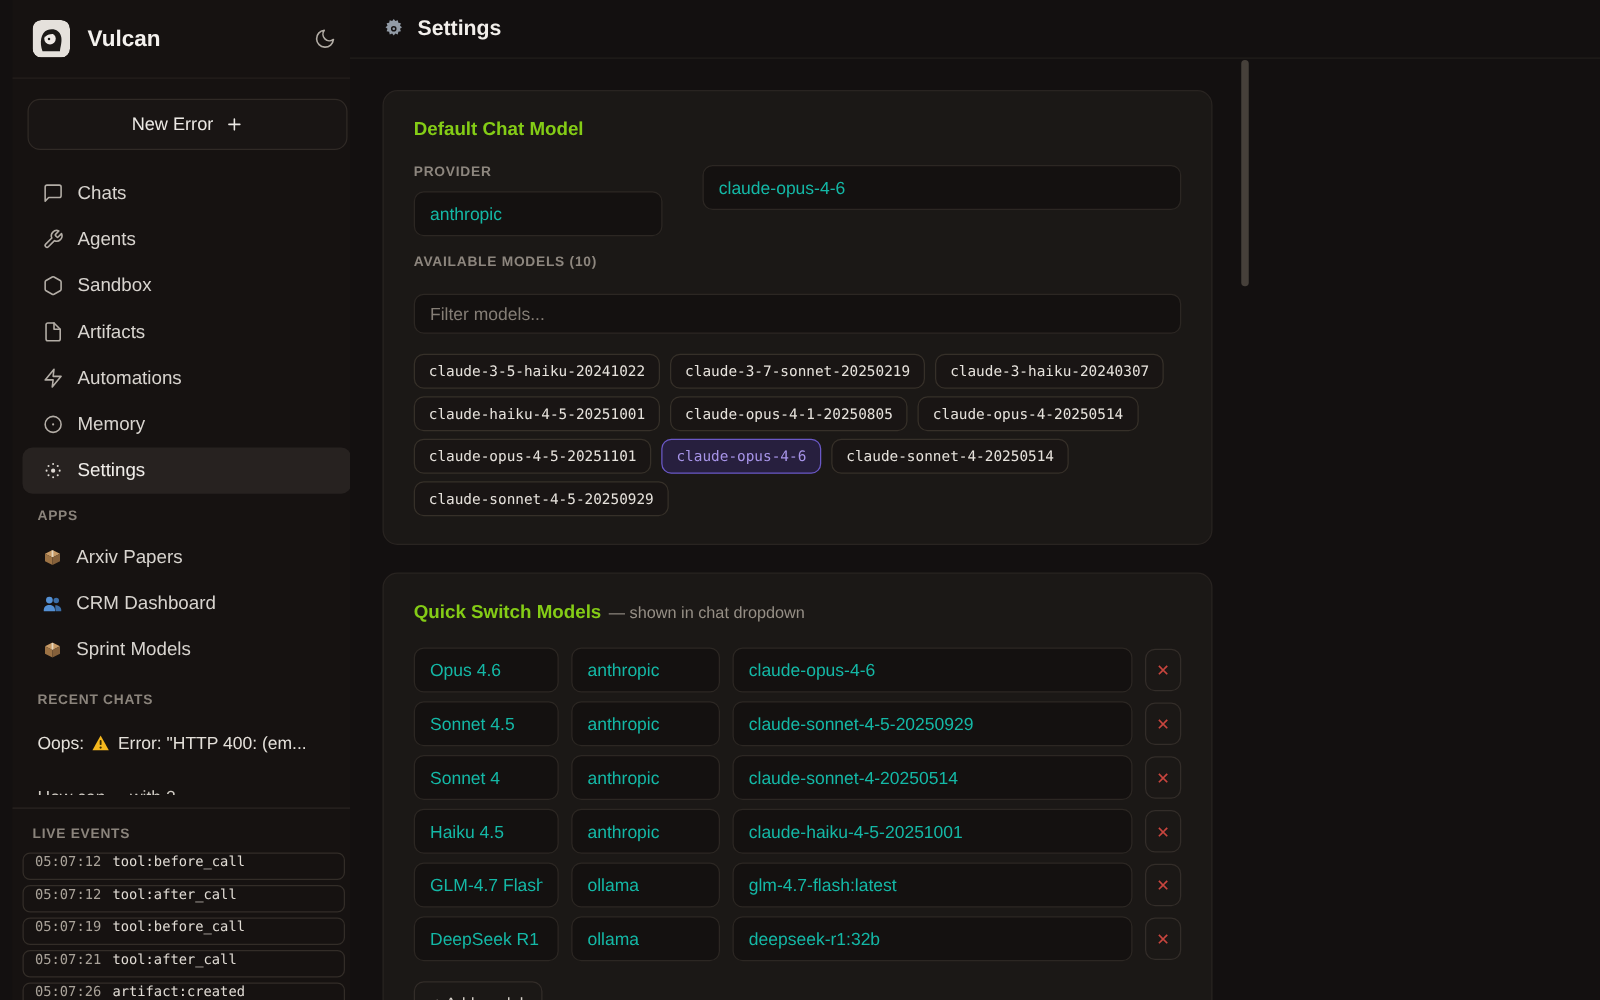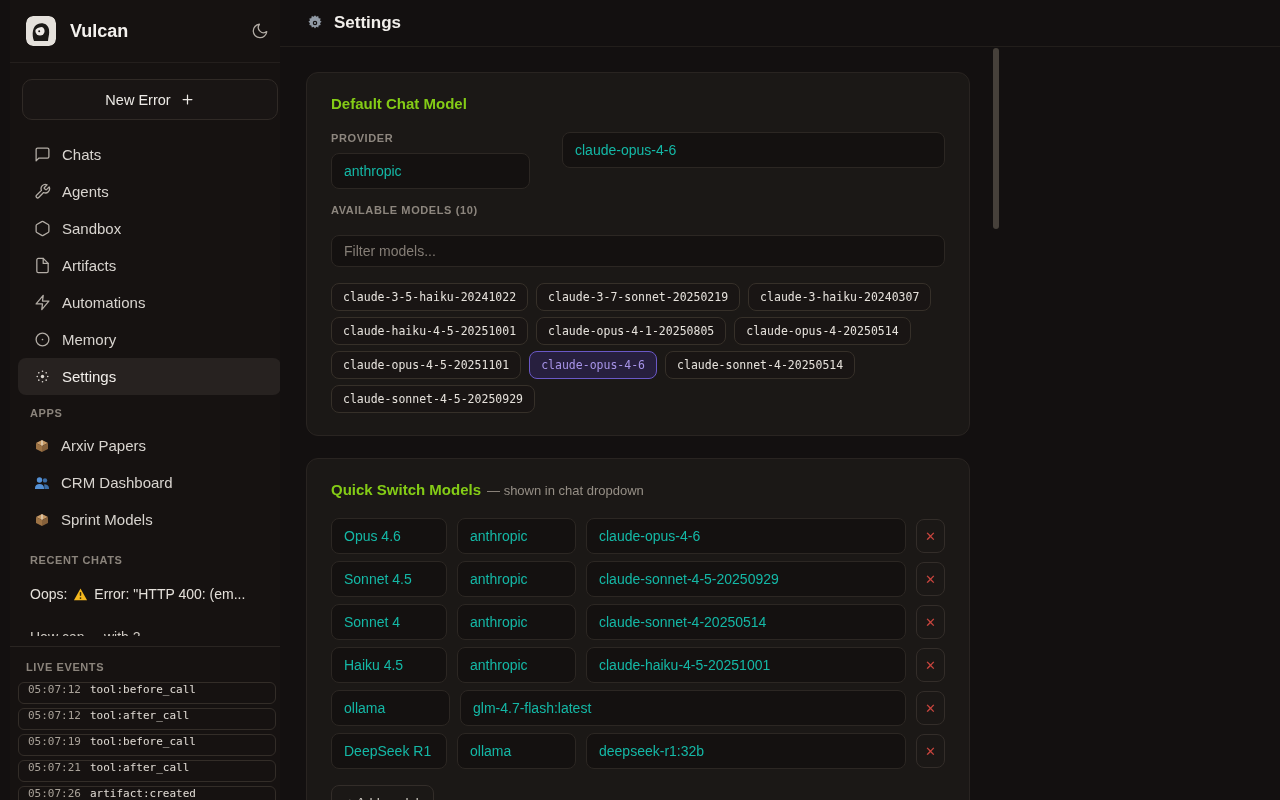--- a/index.html
+++ b/index.html
@@ -351,20 +351,21 @@
         </div>
         <div class="qs-row">
           <span class="qs-name"><input class="t-input" type="text" value="Haiku 4.5" style=""></span>
           <span class="qs-provider"><input class="t-input" type="text" value="anthropic" style=""></span>
           <span class="qs-model"><input class="t-input" type="text" value="claude-haiku-4-5-20251001" style=""></span>
           <button class="del-btn">
               <span>✕</span>
             </button>
         </div>
         <div class="qs-row">
+          <span class="qs-name"><input class="t-input" type="text" value="GLM-4.7 Flash" style=""></span>
           <span class="qs-provider"><input class="t-input" type="text" value="ollama" style=""></span>
           <span class="qs-model"><input class="t-input" type="text" value="glm-4.7-flash:latest" style=""></span>
           <button class="del-btn">
               <span>✕</span>
             </button>
         </div>
         <div class="qs-row">
           <span class="qs-name"><input class="t-input" type="text" value="DeepSeek R1" style=""></span>
           <span class="qs-provider"><input class="t-input" type="text" value="ollama" style=""></span>
           <span class="qs-model"><input class="t-input" type="text" value="deepseek-r1:32b" style=""></span>

